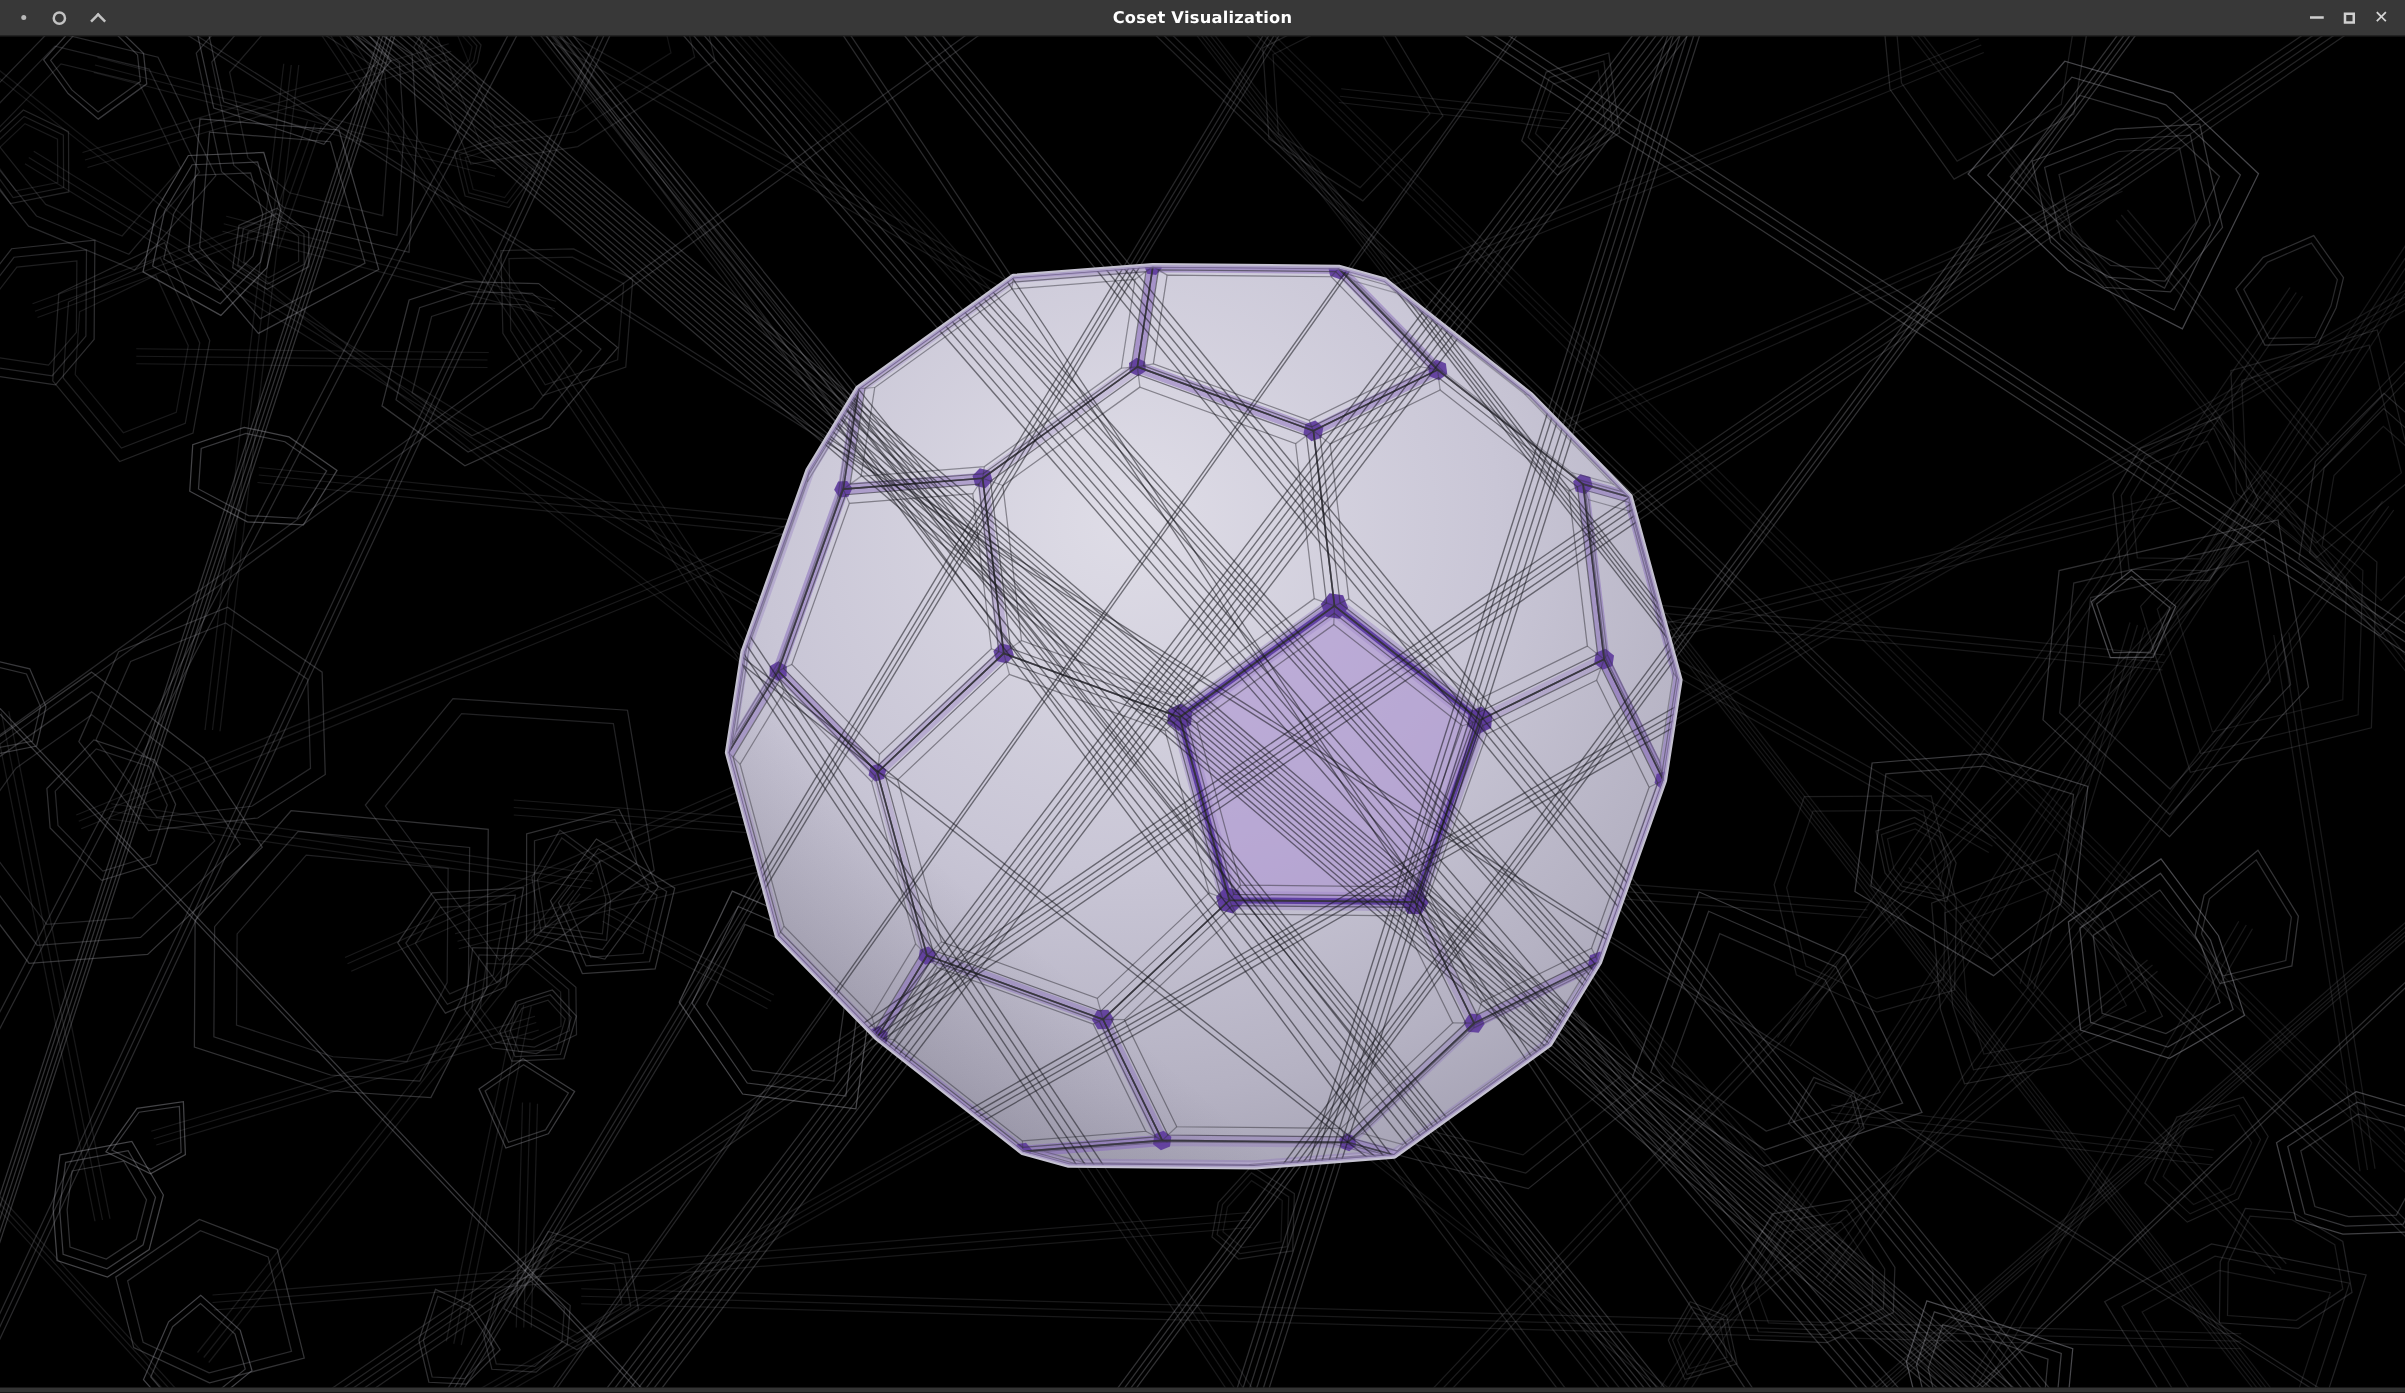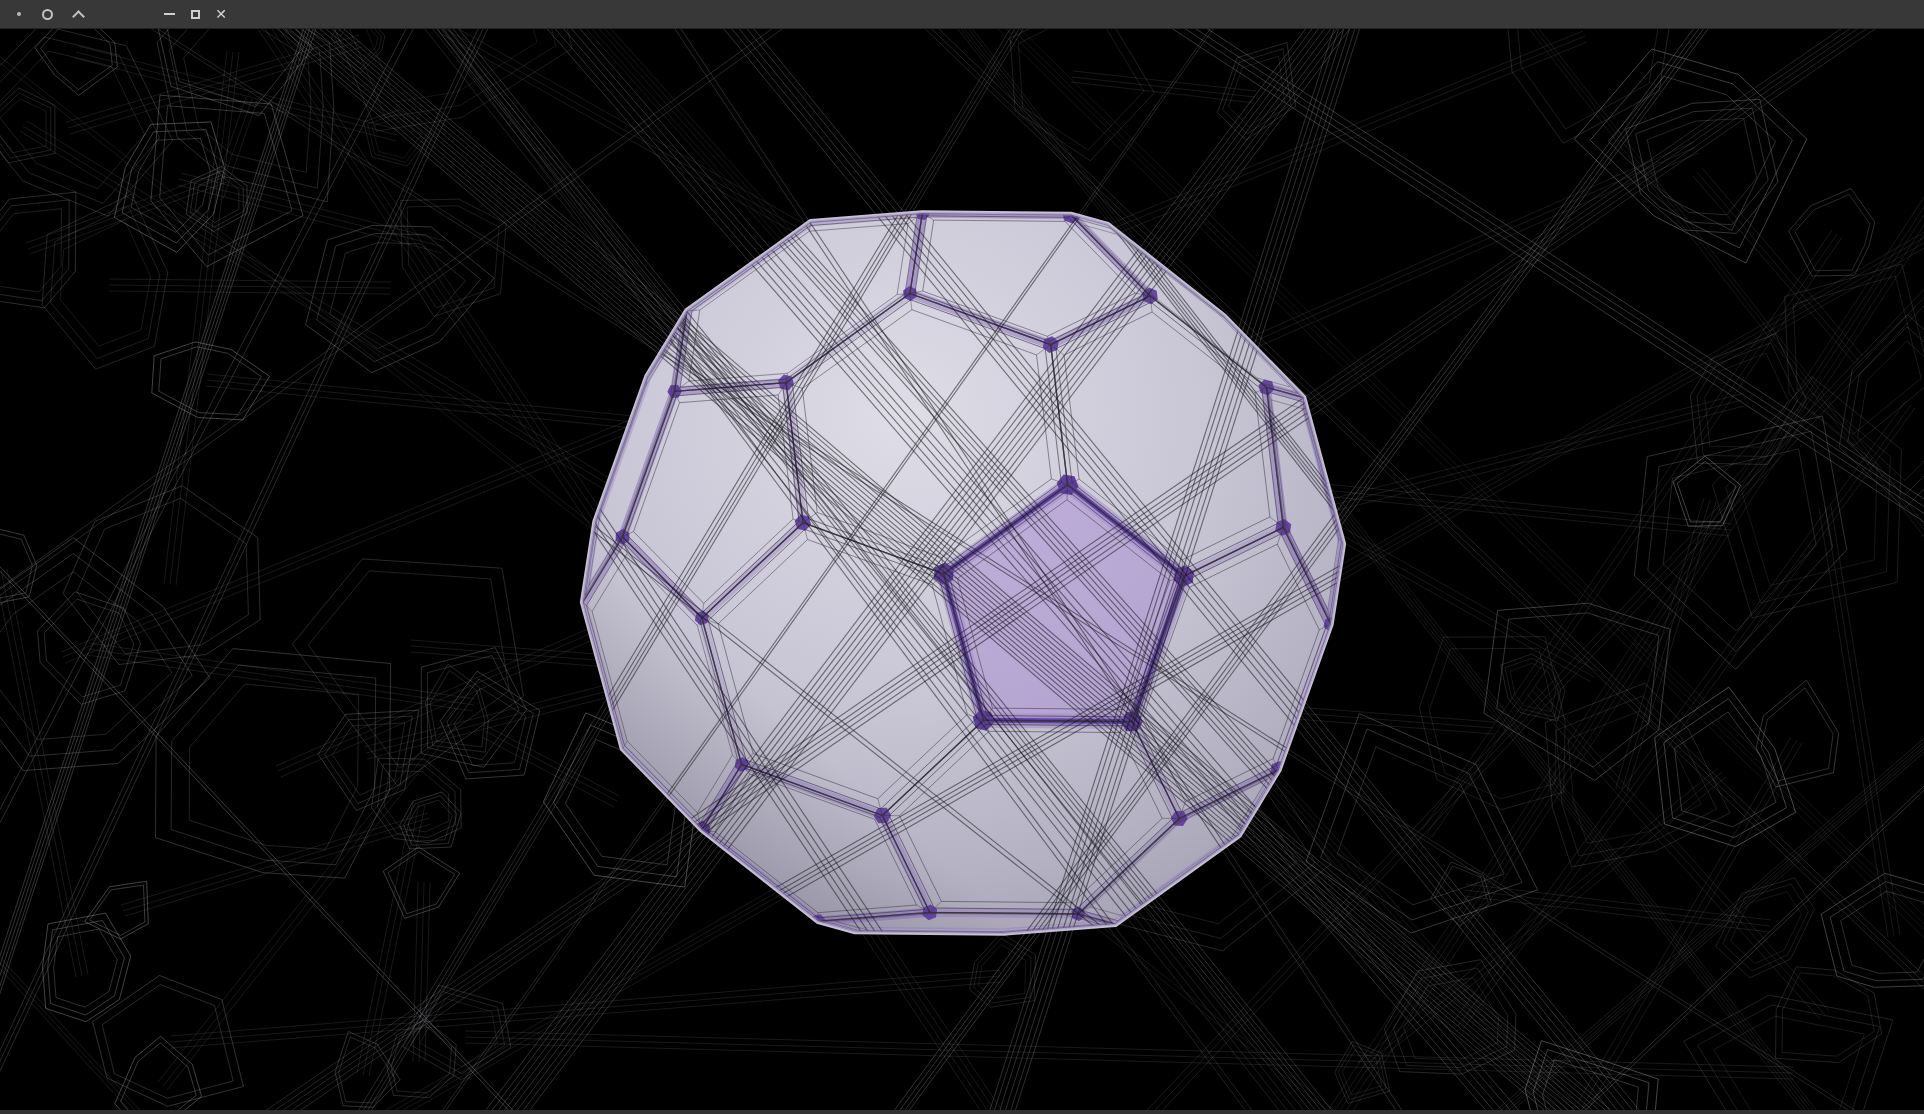--- a/index.html
+++ b/index.html
@@ -23,20 +23,21 @@
 </style>
 </head>
 <body>
 
 <div class="titlebar">
   <div class="tb-left">
     <span class="menu-dot"></span>
     <span class="circ"></span>
     <span class="chev"></span>
   </div>
+  <div class="title">Coset Visualization</div>
   <div class="tb-right">
     <div class="ctl">
         <span class="min-glyph"></span>
       </div>
     <div class="ctl">
         <span class="max-glyph"></span>
       </div>
     <div class="ctl">
         <span class="close-glyph">✕</span>
       </div>

